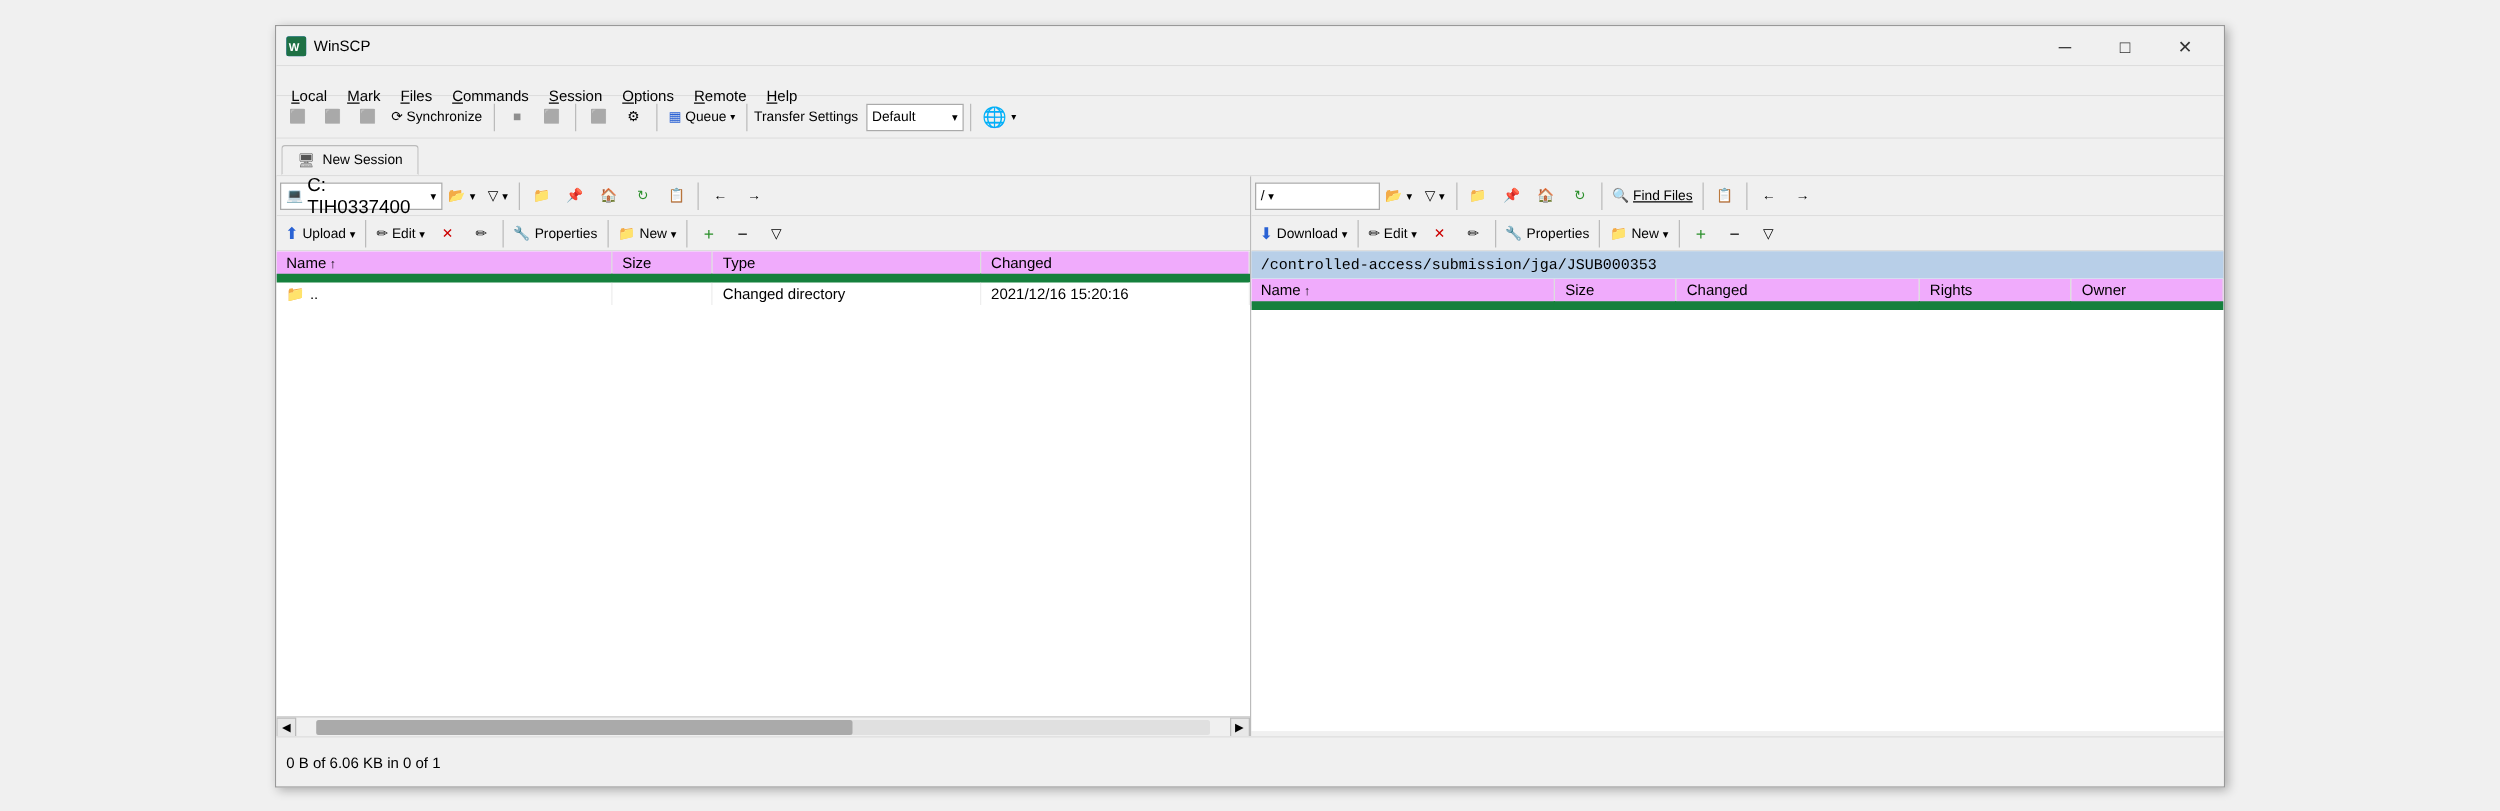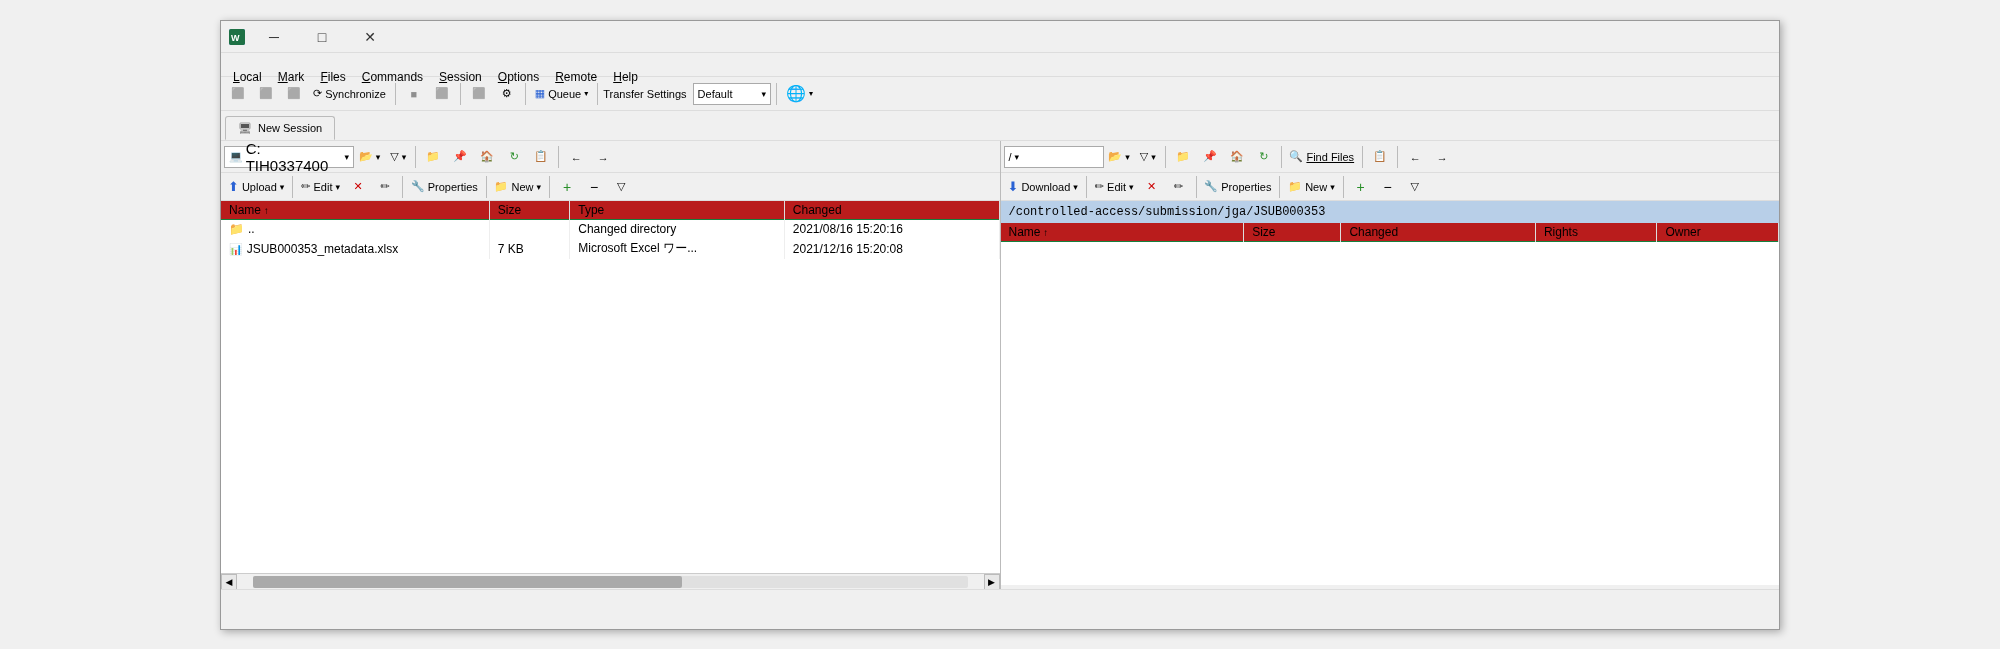--- a/index.html
+++ b/index.html
@@ -188,22 +188,22 @@
       flex: 1;
       overflow-y: auto;
       overflow-x: auto;
       background: white;
     }
     .file-list table {
       width: 100%;
       border-collapse: collapse;
     }
     .file-list thead tr {
-      background: #b91c1c;
-      border-bottom: 1px solid #15803d;
+      background: #f0abfc;
+      border-bottom: 7px solid #15803d;
     }
     .file-list thead th {
       text-align: left;
       padding: 2px 8px;
       font-weight: normal;
       font-size: 12px;
       border-right: 1px solid #ddd;
       white-space: nowrap;
       cursor: pointer;
     }
@@ -286,20 +286,21 @@
 
 <div class="window">
 
   <div class="title-bar">
     <div class="title-bar-icon">
       <svg width="16" height="16" viewBox="0 0 16 16">
         <rect width="16" height="16" fill="#1e7145" rx="2"></rect>
         <text x="2" y="12" fill="white" font-size="9" font-weight="bold">W</text>
       </svg>
     </div>
+    <span class="title-text">WinSCP</span>
     <div class="window-controls">
       <button class="win-btn">─</button>
       <button class="win-btn">□</button>
       <button class="win-btn close">✕</button>
     </div>
   </div>
 
   <div class="menu-bar">
     <div class="menu-item"><u>L</u>ocal</div>
     <div class="menu-item"><u>M</u>ark</div>
@@ -466,29 +467,21 @@
               <th style="min-width:160px;">Changed</th>
             </tr>
           </thead>
           <tbody>
             <tr>
               <td>
                 <span style="color:#f5c842;margin-right:4px;">📁</span>..
               </td>
               <td></td>
               <td>Changed directory</td>
-              <td>2021/08/16  15:20:16</td>
-            </tr>
-            <tr>
-              <td>
-                <span style="color:#1e7145;margin-right:4px;font-size:11px;">📊</span>JSUB000353_metadata.xlsx
-              </td>
-              <td>7 KB</td>
-              <td>Microsoft Excel ワー...</td>
-              <td>2021/12/16  15:20:08</td>
+              <td>2021/12/16  15:20:16</td>
             </tr>
           </tbody>
         </table>
       </div>
 
       <div class="scrollbar-h">
         <div class="scroll-arrow">◀</div>
         <div class="scroll-track">
           <div class="scroll-thumb"></div>
         </div>
@@ -604,14 +597,15 @@
         </table>
         <div class="right-panel-empty"></div>
       </div>
 
       <div style="height:4px;background:#f0f0f0;flex-shrink:0;"></div>
     </div>
 
   </div>
 
   <div class="status-bar">
+    <div class="status-line">0 B of 6.06 KB in 0 of 1</div>
   </div>
 </div>
 
 </body></html>

